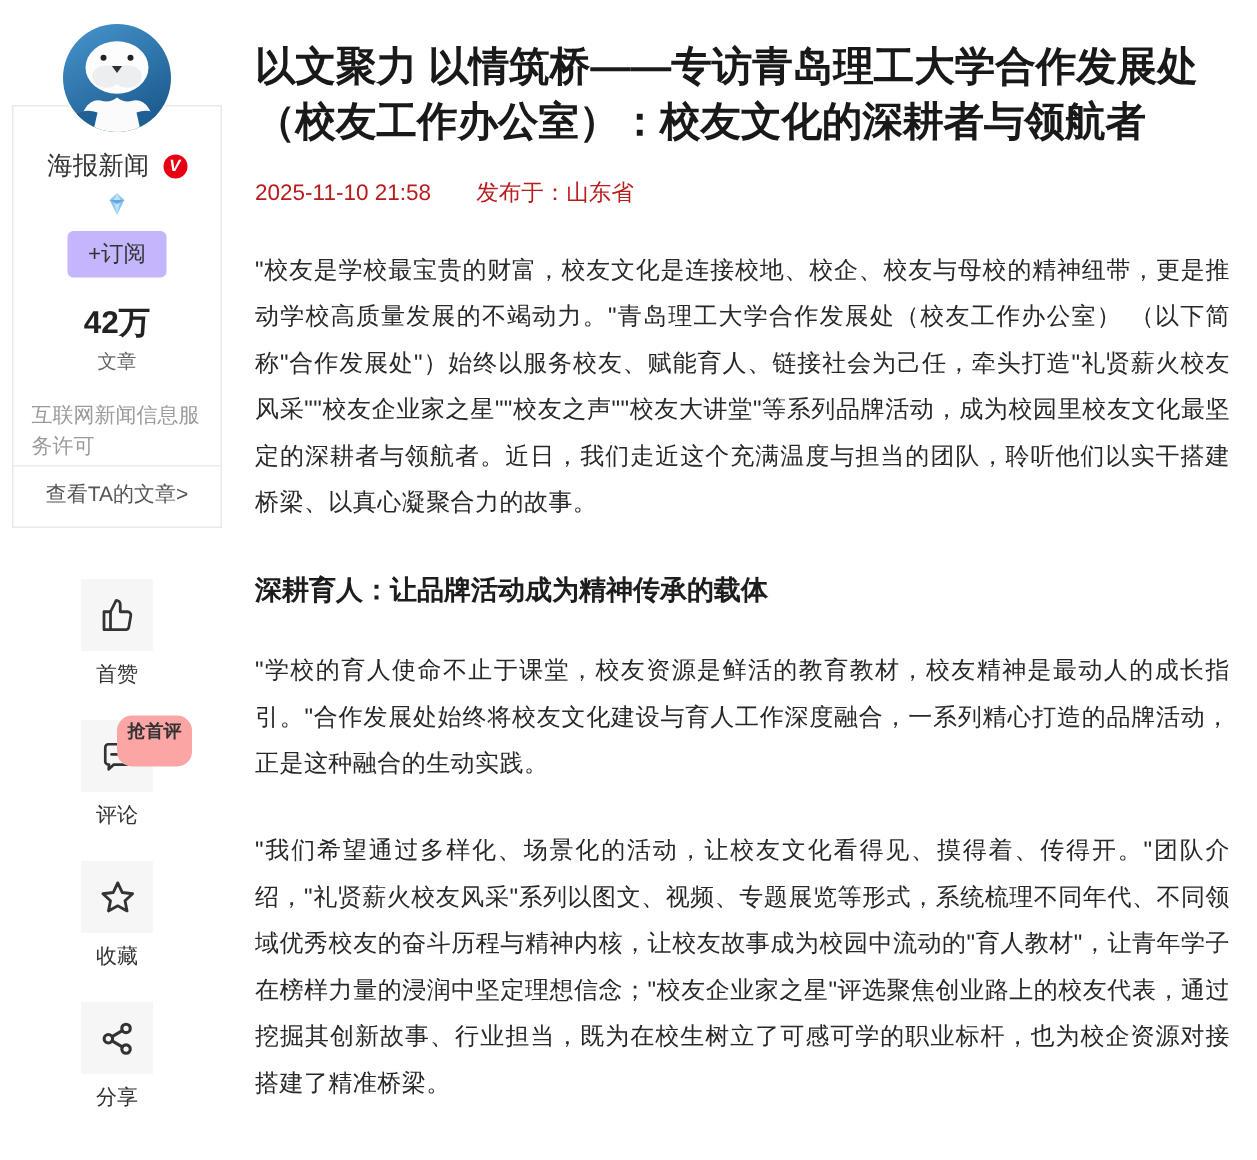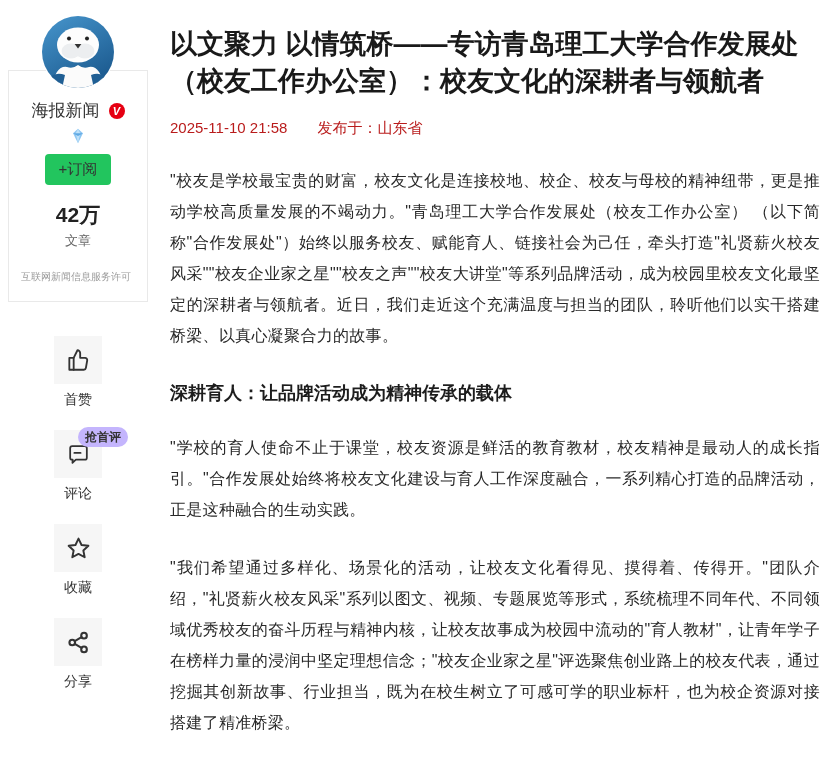--- a/index.html
+++ b/index.html
@@ -12,37 +12,37 @@
   .sidebar { position:absolute; left:8px; top:0; width:140px; }
   .profile-card { position:relative; margin-top:70px; border:1px solid #e9e9e9; background:#fff; text-align:center; }
   .avatar-wrap { position:absolute; left:50%; top:-56px; transform:translateX(-50%); width:74px; height:74px; border-radius:50%; background:#fff; }
   .avatar-wrap svg { display:block; }
   .name-row { padding-top:28px; display:flex; justify-content:center; align-items:center; gap:9px; }
   .acct-name { font-size:17px; color:#333; }
   .v-badge { display:inline-flex; width:16px; height:16px; border-radius:50%; background:#e60012; color:#fff;
              font-size:11px; font-weight:bold; font-style:italic; align-items:center; justify-content:center; }
   .gem { margin-top:5px; height:18px; }
   .subscribe-btn { display:block; margin:9px auto 0; width:66px; height:31px; border:none; border-radius:4px;
-                   background:#22c55e; color:#333; font-size:15px; cursor:pointer;
+                   background:#c4b5fd; color:#333; font-size:15px; cursor:pointer;
                    font-family:"Liberation Sans","DejaVu Sans",sans-serif; }
   .stats { display:flex; margin-top:16px; }
   .stat { flex:1; }
   .stat + .stat { border-left:1px solid #e8e8e8; }
   .stat-value { font-size:21px; font-weight:bold; color:#222; }
   .stat-label { margin-top:3px; font-size:13px; color:#666; }
-  .license { margin:16px 12px 14px; text-align:left; font-size:10px; line-height:21px; color:#9b9b9b; }
+  .license { margin:16px 12px 2px; text-align:left; font-size:14px; line-height:21px; color:#9b9b9b; }
   .view-link { display:block; border-top:1px solid #ececec; padding:10px 0 12px; font-size:14px; color:#555; text-decoration:none; }
 
   .actions { margin-top:34px; display:flex; flex-direction:column; align-items:center; gap:21px; }
   .action-group { text-align:center; }
   .icon-box { position:relative; width:48px; height:48px; margin:0 auto; background:#f6f6f6;
               display:flex; align-items:center; justify-content:center; cursor:pointer; }
   .action-label { margin-top:7px; font-size:14px; color:#333; }
-  .first-comment-badge { position:absolute; left:24px; top:-3px; height:20px; line-height:20px; padding:0 7px;
-                         background:#c4b5fd; border-radius:10px; font-size:12px; font-weight:bold; color:#333; white-space:nowrap; }
+  .first-comment-badge { position:absolute; left:24px; top:-3px; height:34px; line-height:20px; padding:0 7px;
+                         background:#fca5a5; border-radius:10px; font-size:12px; font-weight:bold; color:#333; white-space:nowrap; }
 
   
   .main { position:absolute; left:170px; top:0; width:650px; }
   .article-title { margin-top:26px; font-size:27px; line-height:37px; font-weight:700; color:#191919; }
   .meta { margin-top:19px; font-size:15px; color:#b91c1c; }
   .meta .loc { margin-left:26px; }
   .article-body p { margin-top:27px; font-size:16px; letter-spacing:0.3px; line-height:31px; color:#282828; text-align:justify; }
   .article-body h2 { margin:30px 0 8px; font-size:18px; color:#1d1d1d; font-weight:700; }
 </style>
 </head>
@@ -96,20 +96,21 @@
 
       <div class="stats">
         <div class="stat">
           <div class="stat-value">42万</div>
           <div class="stat-label">文章</div>
         </div>
       </div>
 
       <div class="license">互联网新闻信息服务许可</div>
 
+      <a class="view-link" href="#">查看TA的文章&gt;</a>
     </div>
 
     <div class="actions">
 
       <div class="action-group">
         <div class="icon-box">
           <svg width="26" height="26" viewBox="0 0 24 24" fill="none" stroke="#333" stroke-width="1.7" stroke-linecap="round" stroke-linejoin="round">
             <path d="M14 9V5.5A2.5 2.5 0 0 0 11.5 3L8 10v11h9.3a2 2 0 0 0 2-1.7l1.2-7A2 2 0 0 0 18.5 10H14z"></path>
             <path d="M8 10H4v11h4"></path>
           </svg>

